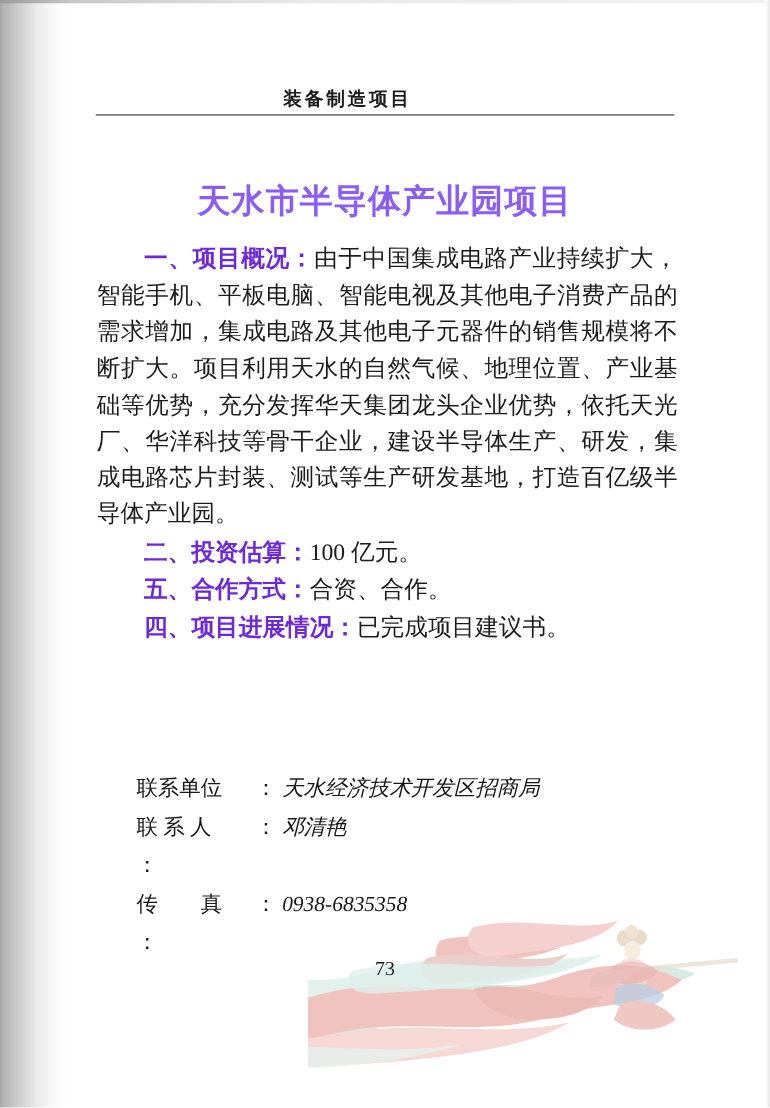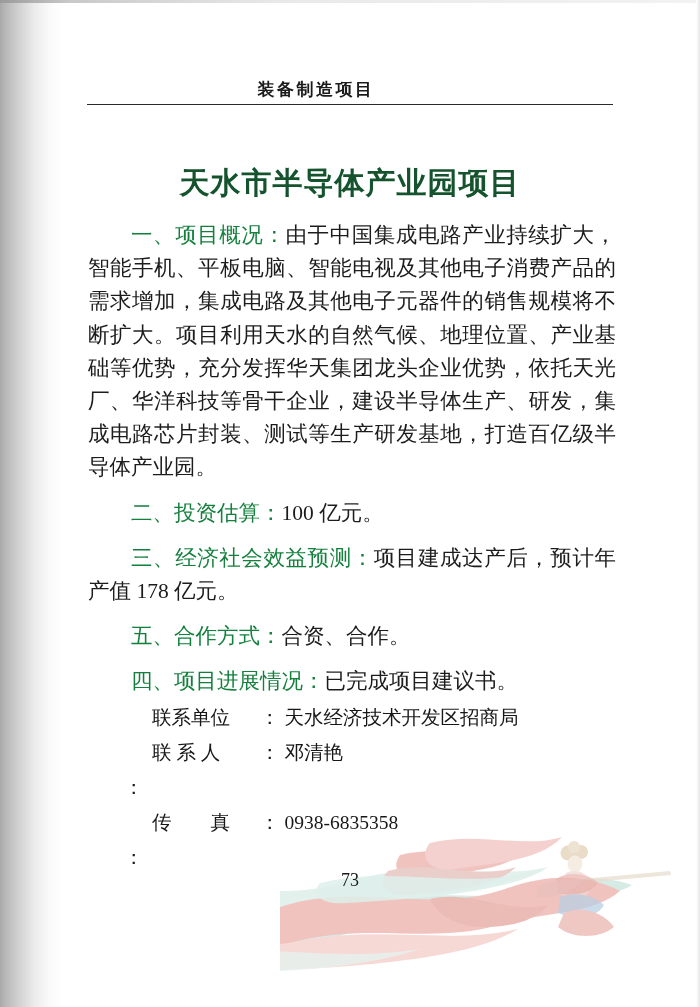--- a/index.html
+++ b/index.html
@@ -97,46 +97,46 @@
   .doc-title {
     position: absolute;
     left: 0;
     top: 143px;
     width: 700px;
     text-align: center;
     font-family: "Liberation Serif", "DejaVu Serif", serif;
     font-weight: bold;
     font-size: 30px;
     letter-spacing: 1px;
-    color: #14532d;
+    color: #8b5cf6;
   }
 
   .body-block {
     position: absolute;
     left: 88px;
     top: 219px;
     width: 528px;
   }
 
   .para {
     font-family: "Liberation Serif", "DejaVu Serif", serif;
     font-size: 21.5px;
     line-height: 33.2px;
     color: #1c1c1c;
     text-align: justify;
     text-justify: inter-character;
     margin: 0 0 0 0;
     text-indent: 43px;
   }
   .para .lead {
-    font-weight: normal;
-    color: #15803d;
-  }
-
-  .para + .para { margin-top: 12px; }
+    font-weight: bold;
+    color: #6d28d9;
+  }
+
+  .para + .para { margin-top: 1px; }
 
   
   .contact {
     position: absolute;
     left: 124px;
     top: 700px;
     width: 430px;
   }
   .contact-row {
     display: flex;
@@ -146,28 +146,29 @@
     line-height: 35px;
     color: #171717;
   }
   .contact-label {
     width: 108px;
     flex: 0 0 108px;
     display: flex;
     justify-content: space-between;
     letter-spacing: 0;
   }
-  .contact-label.solid { justify-content: flex-start; margin-left: 28px; }
+  .contact-label.solid { justify-content: flex-start; }
   .contact-colon {
     flex: 0 0 auto;
     padding-right: 5px;
   }
   .contact-value {
     flex: 1 1 auto;
     white-space: nowrap;
+    font-style: italic;
   }
 
   .page-number {
     position: absolute;
     left: 0;
     top: 870px;
     width: 700px;
     text-align: center;
     font-family: "Liberation Serif", "DejaVu Serif", serif;
     font-size: 18px;
@@ -240,23 +241,20 @@
     <div class="body-block">
 
       <p class="para">
         <span class="lead">一、项目概况：</span><span>由于中国集成电路产业持续扩大，智能手机、平板电脑、智能电视及其他电子消费产品的需求增加，集成电路及其他电子元器件的销售规模将不断扩大。项目利用天水的自然气候、地理位置、产业基础等优势，充分发挥华天集团龙头企业优势，依托天光厂、华洋科技等骨干企业，建设半导体生产、研发，集成电路芯片封装、测试等生产研发基地，打造百亿级半导体产业园。</span>
       </p>
 
       <p class="para">
         <span class="lead">二、投资估算：</span><span>100 亿元。</span>
       </p>
 
-      <p class="para">
-        <span class="lead">三、经济社会效益预测：</span><span>项目建成达产后，预计年产值 178 亿元。</span>
-      </p>
 
       <p class="para">
         <span class="lead">五、合作方式：</span><span>合资、合作。</span>
       </p>
 
       <p class="para">
         <span class="lead">四、项目进展情况：</span><span>已完成项目建议书。</span>
       </p>
 
     </div>

